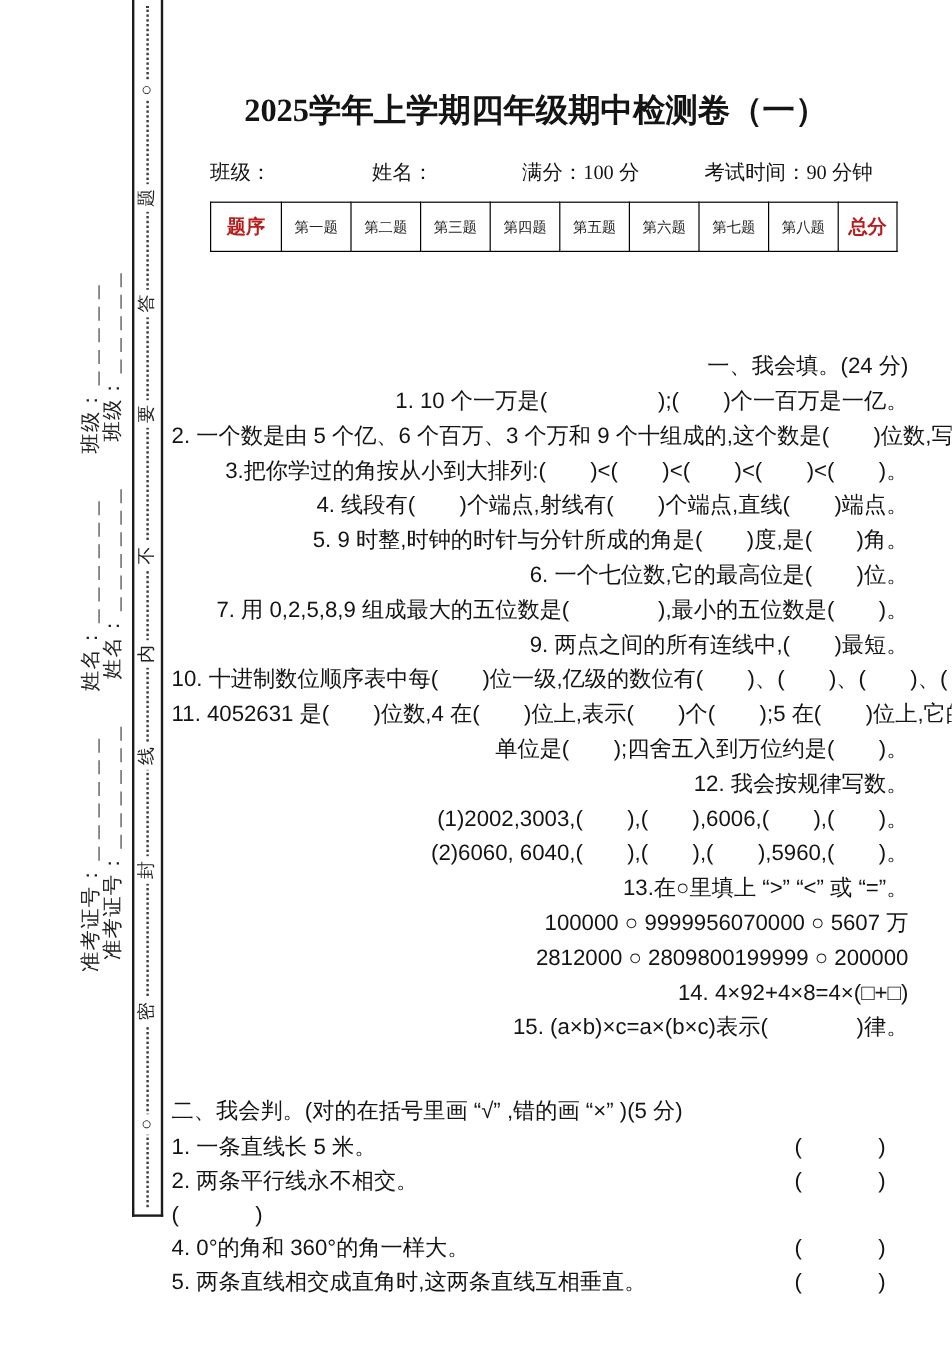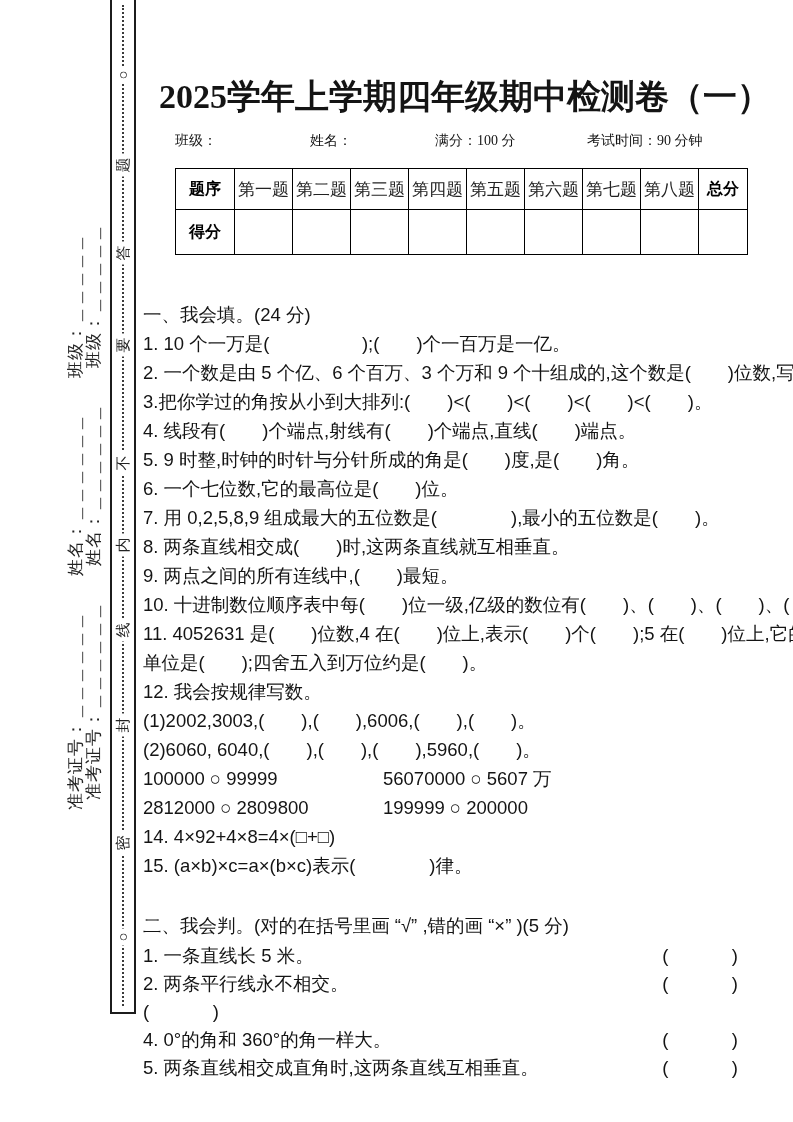--- a/index.html
+++ b/index.html
@@ -31,42 +31,42 @@
     transform-origin:0 0;transform:rotate(-90deg);
     font-family:"Liberation Serif",serif;font-size:17px;letter-spacing:1px;
     color:#222;white-space:nowrap;
   }
   .side-line.colA{left:64px;top:810px;}
   .side-line.colB{left:82px;top:800px;}
 
   
   .main{position:absolute;left:143px;top:0;width:614px;}
   .exam-title{
-    position:absolute;top:74px;left:16px;width:597px;text-align:center;
-    font-family:"Liberation Serif",serif;font-weight:bold;font-size:34px;white-space:nowrap;
+    position:absolute;top:74px;left:5px;width:597px;text-align:center;
+    font-family:"Liberation Serif",serif;font-weight:bold;font-size:27px;white-space:nowrap;
   }
   .header-info{position:absolute;top:132px;left:0;width:600px;height:26px;
-    font-family:"Liberation Serif",serif;font-size:14px;}
+    font-family:"Liberation Serif",serif;font-size:17px;}
   .header-info span{position:absolute;top:0;white-space:nowrap;}
   .hi-class{left:32px;}  .hi-name{left:167px;}  .hi-score{left:292px;}  .hi-time{left:444px;}
 
   
   .score-table{position:absolute;top:168px;left:32px;}
   .score-table table{border-collapse:collapse;table-layout:fixed;}
   .score-table td{
     border:1px solid #000;text-align:center;vertical-align:middle;
-    font-family:Liberation Mono, monospace;font-size:17px;color:#222;
+    font-family:Liberation Mono, monospace;font-size:12px;color:#222;
     width:57px;height:40px;padding:0;
   }
   .score-table tr.r2 td{height:44px;}
-  .score-table td.bold{font-family:"Liberation Sans",sans-serif;font-weight:bold;font-size:16px;color:#000000;width:58px;}
+  .score-table td.bold{font-family:"Liberation Sans",sans-serif;font-weight:bold;font-size:16px;color:#b91c1c;width:58px;}
   .score-table td.last{width:48px;margin-left:36px;}
 
   
-  .fill-section{position:absolute;top:300px;left:0;width:614px;font-size:18.5px;line-height:29px;}
+  .fill-section{position:absolute;top:290px;left:0;width:614px;font-size:18.5px;line-height:29px;text-align:right;}
   .fill-heading{height:29px;white-space:nowrap;}
   .fill-line{height:29px;white-space:nowrap;}
   .fill-line .col-left{display:inline-block;width:240px;}
 
   
   .judge-section{position:absolute;top:912px;left:0;width:597px;font-size:18.5px;line-height:28px;}
   .judge-heading{height:30px;white-space:nowrap;}
   .judge-item{height:28px;display:flex;justify-content:space-between;white-space:nowrap;}
   .judge-answer{letter-spacing:2px;}
 </style>
@@ -113,54 +113,42 @@
               <td>第一题</td>
               <td>第二题</td>
               <td>第三题</td>
               <td>第四题</td>
               <td>第五题</td>
               <td>第六题</td>
               <td>第七题</td>
               <td>第八题</td>
               <td class="bold last">总分</td>
             </tr>
-            <tr class="r2">
-              <td class="bold">得分</td>
-              <td></td>
-              <td></td>
-              <td></td>
-              <td></td>
-              <td></td>
-              <td></td>
-              <td></td>
-              <td></td>
-              <td class="last"></td>
-            </tr>
           </tbody>
       </table>
     </div>
 
     <div class="fill-section">
       <div class="fill-heading">一、我会填。(24 分)</div>
       <div id="fill-lines">
           <div class="fill-line">1. 10 个一万是(　　　　　);(　　)个一百万是一亿。</div>
           <div class="fill-line">2. 一个数是由 5 个亿、6 个百万、3 个万和 9 个十组成的,这个数是(　　)位数,写作</div>
           <div class="fill-line">3.把你学过的角按从小到大排列:(　　)&lt;(　　)&lt;(　　)&lt;(　　)&lt;(　　)。</div>
           <div class="fill-line">4. 线段有(　　)个端点,射线有(　　)个端点,直线(　　)端点。</div>
           <div class="fill-line">5. 9 时整,时钟的时针与分针所成的角是(　　)度,是(　　)角。</div>
           <div class="fill-line">6. 一个七位数,它的最高位是(　　)位。</div>
           <div class="fill-line">7. 用 0,2,5,8,9 组成最大的五位数是(　　　　),最小的五位数是(　　)。</div>
-          <div class="fill-line">8. 两条直线相交成(　　)时,这两条直线就互相垂直。</div>
           <div class="fill-line">9. 两点之间的所有连线中,(　　)最短。</div>
           <div class="fill-line">10. 十进制数位顺序表中每(　　)位一级,亿级的数位有(　　)、(　　)、(　　)、(　　)。</div>
           <div class="fill-line">11. 4052631 是(　　)位数,4 在(　　)位上,表示(　　)个(　　);5 在(　　)位上,它的计数</div>
           <div class="fill-line">单位是(　　);四舍五入到万位约是(　　)。</div>
           <div class="fill-line">12. 我会按规律写数。</div>
           <div class="fill-line">(1)2002,3003,(　　),(　　),6006,(　　),(　　)。</div>
           <div class="fill-line">(2)6060, 6040,(　　),(　　),(　　),5960,(　　)。</div>
+          <div class="fill-line">13.在○里填上 “&gt;” “&lt;” 或 “=”。</div>
           <div class="fill-line"><span class="col-left">100000 ○ 99999</span><span>56070000 ○ 5607 万</span></div>
           <div class="fill-line"><span class="col-left">2812000 ○ 2809800</span><span>199999 ○ 200000</span></div>
           <div class="fill-line">14. 4×92+4×8=4×(□+□)</div>
           <div class="fill-line">15. (a×b)×c=a×(b×c)表示(　　　　)律。</div>
         </div>
     </div>
 
     <div class="judge-section">
       <div class="judge-heading">二、我会判。(对的在括号里画 “√” ,错的画 “×” )(5 分)</div>
       <div id="judge-items">

